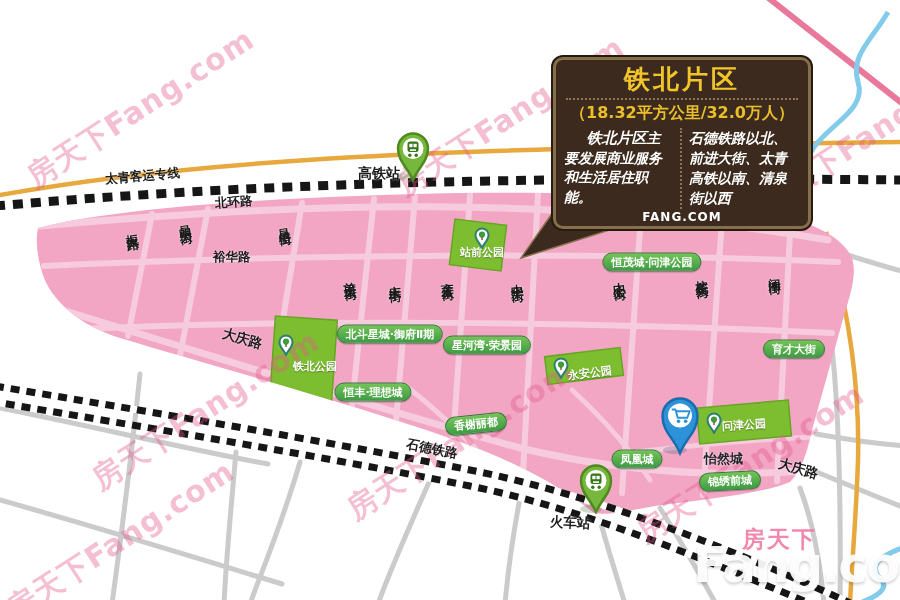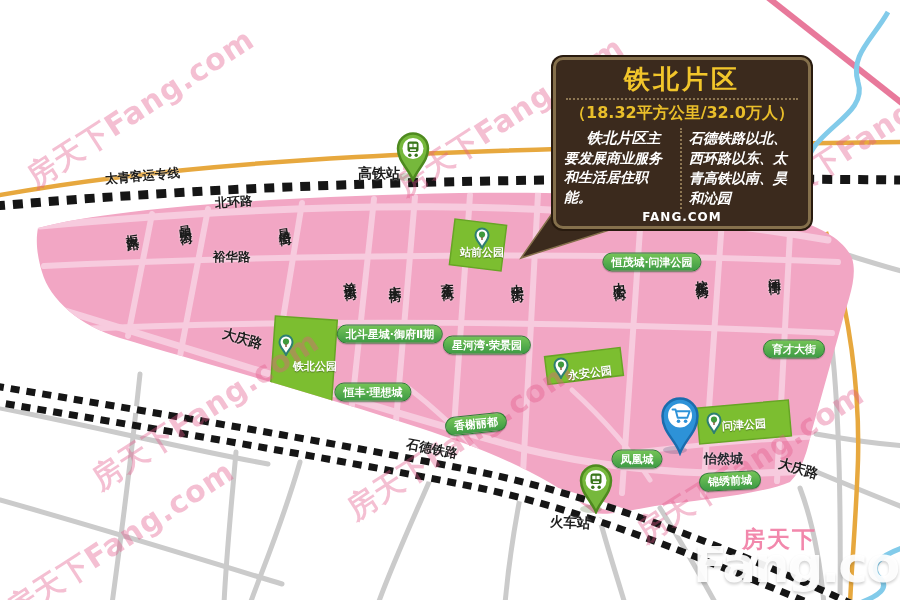--- a/index.html
+++ b/index.html
@@ -239,21 +239,21 @@
   <div class="poi-name" style="left:662px;top:450px">怡然城</div>
 
   <div class="infobox">
     <div class="infobox-title">铁北片区</div>
     <div class="infobox-dots"></div>
     <div class="infobox-stats">（18.32平方公里/32.0万人）</div>
     <div class="infobox-cols">
       <div class="col-left">
         <b>铁北片区</b><span>主要发展商业服务和生活居住职能。</span>
       </div>
-      <div class="col-right">石德铁路以北、西环路以东、太青高铁以南、昊和沁园</div>
+      <div class="col-right">石德铁路以北、前进大街、太青高铁以南、清泉街以西</div>
     </div>
     <div class="infobox-brand">FANG.COM</div>
   </div>
 
   <div class="logo-cn">房天下</div>
   <div class="logo-en">Fang.com</div>
 
 </div>
 
 </body></html>

